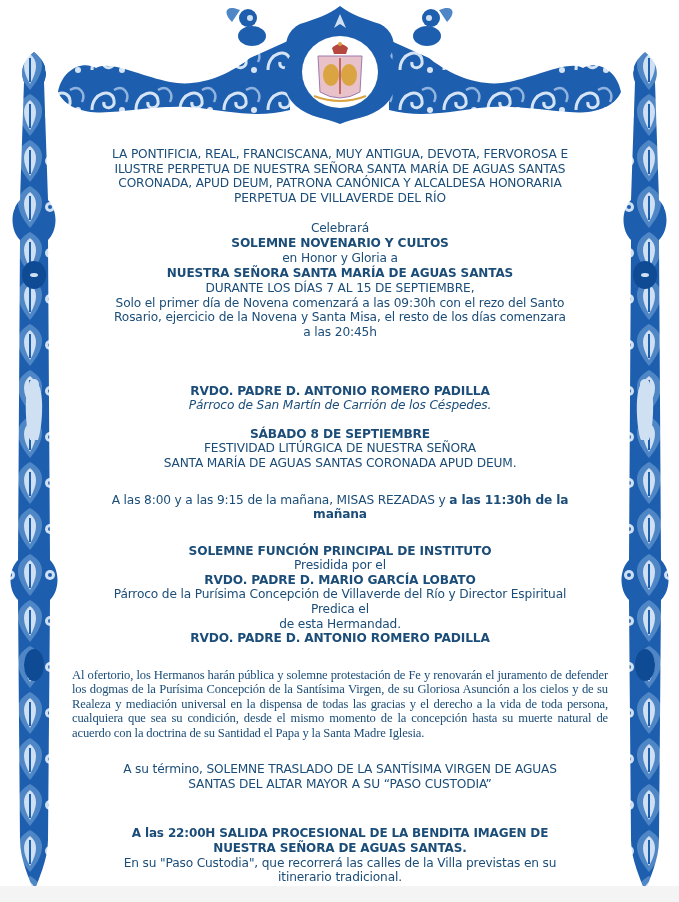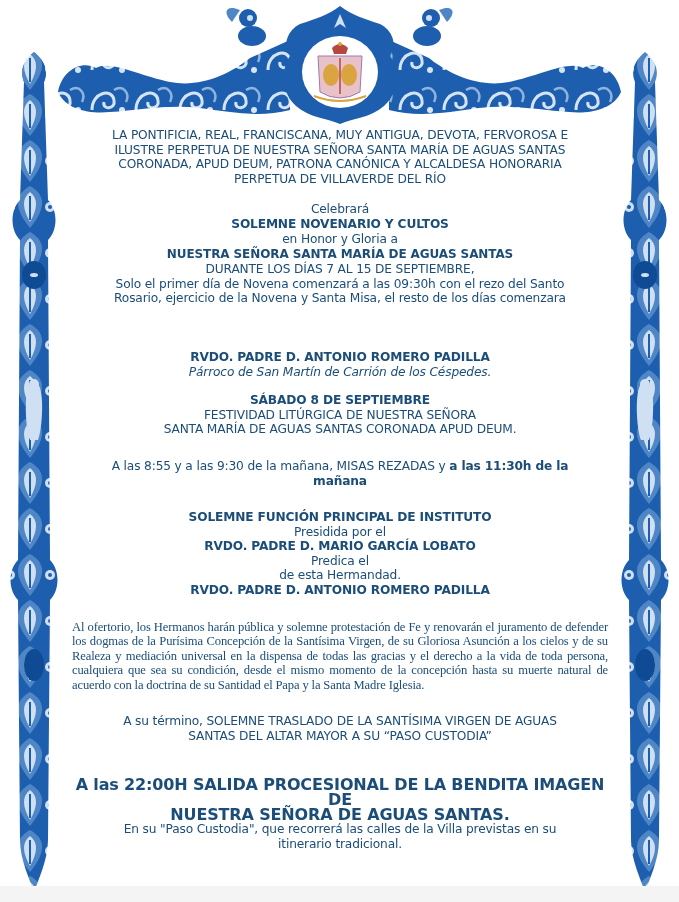--- a/index.html
+++ b/index.html
@@ -5,32 +5,32 @@
   html, body { margin:0; padding:0; }
   body {
     width:679px; height:902px; overflow:hidden; position:relative;
     background:#ffffff;
     font-family:"DejaVu Sans", "Liberation Sans", sans-serif;
     color:#1b4d78;
   }
   .frame { position:absolute; left:0; top:0; width:679px; height:902px; }
   .bottom-strip { position:absolute; left:0; top:886px; width:679px; height:16px; background:#f4f4f4; }
   .content {
-    position:absolute; left:72px; top:128px; width:536px;
+    position:absolute; left:72px; top:147px; width:536px;
     text-align:center; font-size:12.2px; line-height:14.6px; letter-spacing:-0.15px;
   }
   .content p { margin:0; }
   .gap-s { height:14px; }
   .gap-m { height:16px; }
   .gap-l { height:22px; }
   .b { font-weight:bold; }
   .big { font-weight:bold; font-size:12px; line-height:16px; letter-spacing:-0.1px; }
   .it { font-style:italic; }
   .just { text-align:justify; text-align-last:left; font-size:12.6px; line-height:14.5px;font-family:Liberation Serif, serif; }
-  .procession { font-weight:bold; font-size:16px; line-height:15px; }
+  .procession { font-weight:bold; font-size:12px; line-height:15px; }
 </style>
 </head>
 <body>
 
 <svg class="frame" viewBox="0 0 679 902" xmlns="http://www.w3.org/2000/svg">
   <defs>
     <pattern id="leafL" x="0" y="0" width="60" height="46" patternUnits="userSpaceOnUse">
       <rect width="60" height="46" fill="#1d5fae"></rect>
       <path d="M30 2 C16 10 12 22 30 44 C48 22 44 10 30 2Z" fill="#4f86c6"></path>
       <path d="M30 8 C22 14 22 24 30 38 C38 24 38 14 30 8Z" fill="#cfe0f3"></path>
@@ -113,47 +113,49 @@
   <div class="gap-m"></div>
 
   <div>
     <p>Celebrará</p>
     <p class="b">SOLEMNE NOVENARIO Y CULTOS</p>
     <p>en Honor y Gloria a</p>
     <p class="big">NUESTRA SEÑORA SANTA MARÍA DE AGUAS SANTAS</p>
     <p>DURANTE LOS DÍAS 7 AL 15 DE SEPTIEMBRE,</p>
     <p>Solo el primer día de Novena comenzará a las 09:30h con el rezo del Santo</p>
     <p>Rosario, ejercicio de la Novena y Santa Misa, el resto de los días comenzara</p>
+    <p>a las 20:45h</p>
   </div>
 
   <div class="gap-l"></div>
 
   <div>
     <div class="gap-l"></div>
     <p class="b">RVDO. PADRE D. ANTONIO ROMERO PADILLA</p>
     <p class="it">Párroco de San Martín de Carrión de los Céspedes.</p>
   </div>
 
   <div class="gap-s"></div>
 
   <div>
     <p class="b">SÁBADO 8 DE SEPTIEMBRE</p>
     <p>FESTIVIDAD LITÚRGICA DE NUESTRA SEÑORA</p>
     <p>SANTA MARÍA DE AGUAS SANTAS CORONADA APUD DEUM.</p>
     <div class="gap-l"></div>
-    <p><span>A las 8:55 y a las 9:30 de la mañana, MISAS REZADAS y </span><span class="b">a las 11:30h de la</span></p>
+    <p><span>A las 8:00 y a las 9:15 de la mañana, MISAS REZADAS y </span><span class="b">a las 11:30h de la</span></p>
     <p class="b">mañana</p>
   </div>
 
   <div class="gap-l"></div>
 
   <div>
     <p class="b">SOLEMNE FUNCIÓN PRINCIPAL DE INSTITUTO</p>
     <p>Presidida por el</p>
     <p class="b">RVDO. PADRE D. MARIO GARCÍA LOBATO</p>
+    <p>Párroco de la Purísima Concepción de Villaverde del Río y Director Espiritual</p>
     <p>Predica el</p>
     <p>de esta Hermandad.</p>
     <p class="b">RVDO. PADRE D. ANTONIO ROMERO PADILLA</p>
   </div>
 
   <div class="gap-l"></div>
 
   <p class="just">Al ofertorio, los Hermanos harán pública y solemne protestación de Fe y renovarán el juramento de defender los dogmas de la Purísima Concepción de la Santísima Virgen, de su Gloriosa Asunción a los cielos y de su Realeza y mediación universal en la dispensa de todas las gracias y el derecho a la vida de toda persona,  cualquiera que sea su condición, desde el mismo momento de la concepción hasta su muerte natural de acuerdo con la doctrina de su Santidad el Papa y la Santa Madre Iglesia.</p>
 
   <div class="gap-l"></div>

